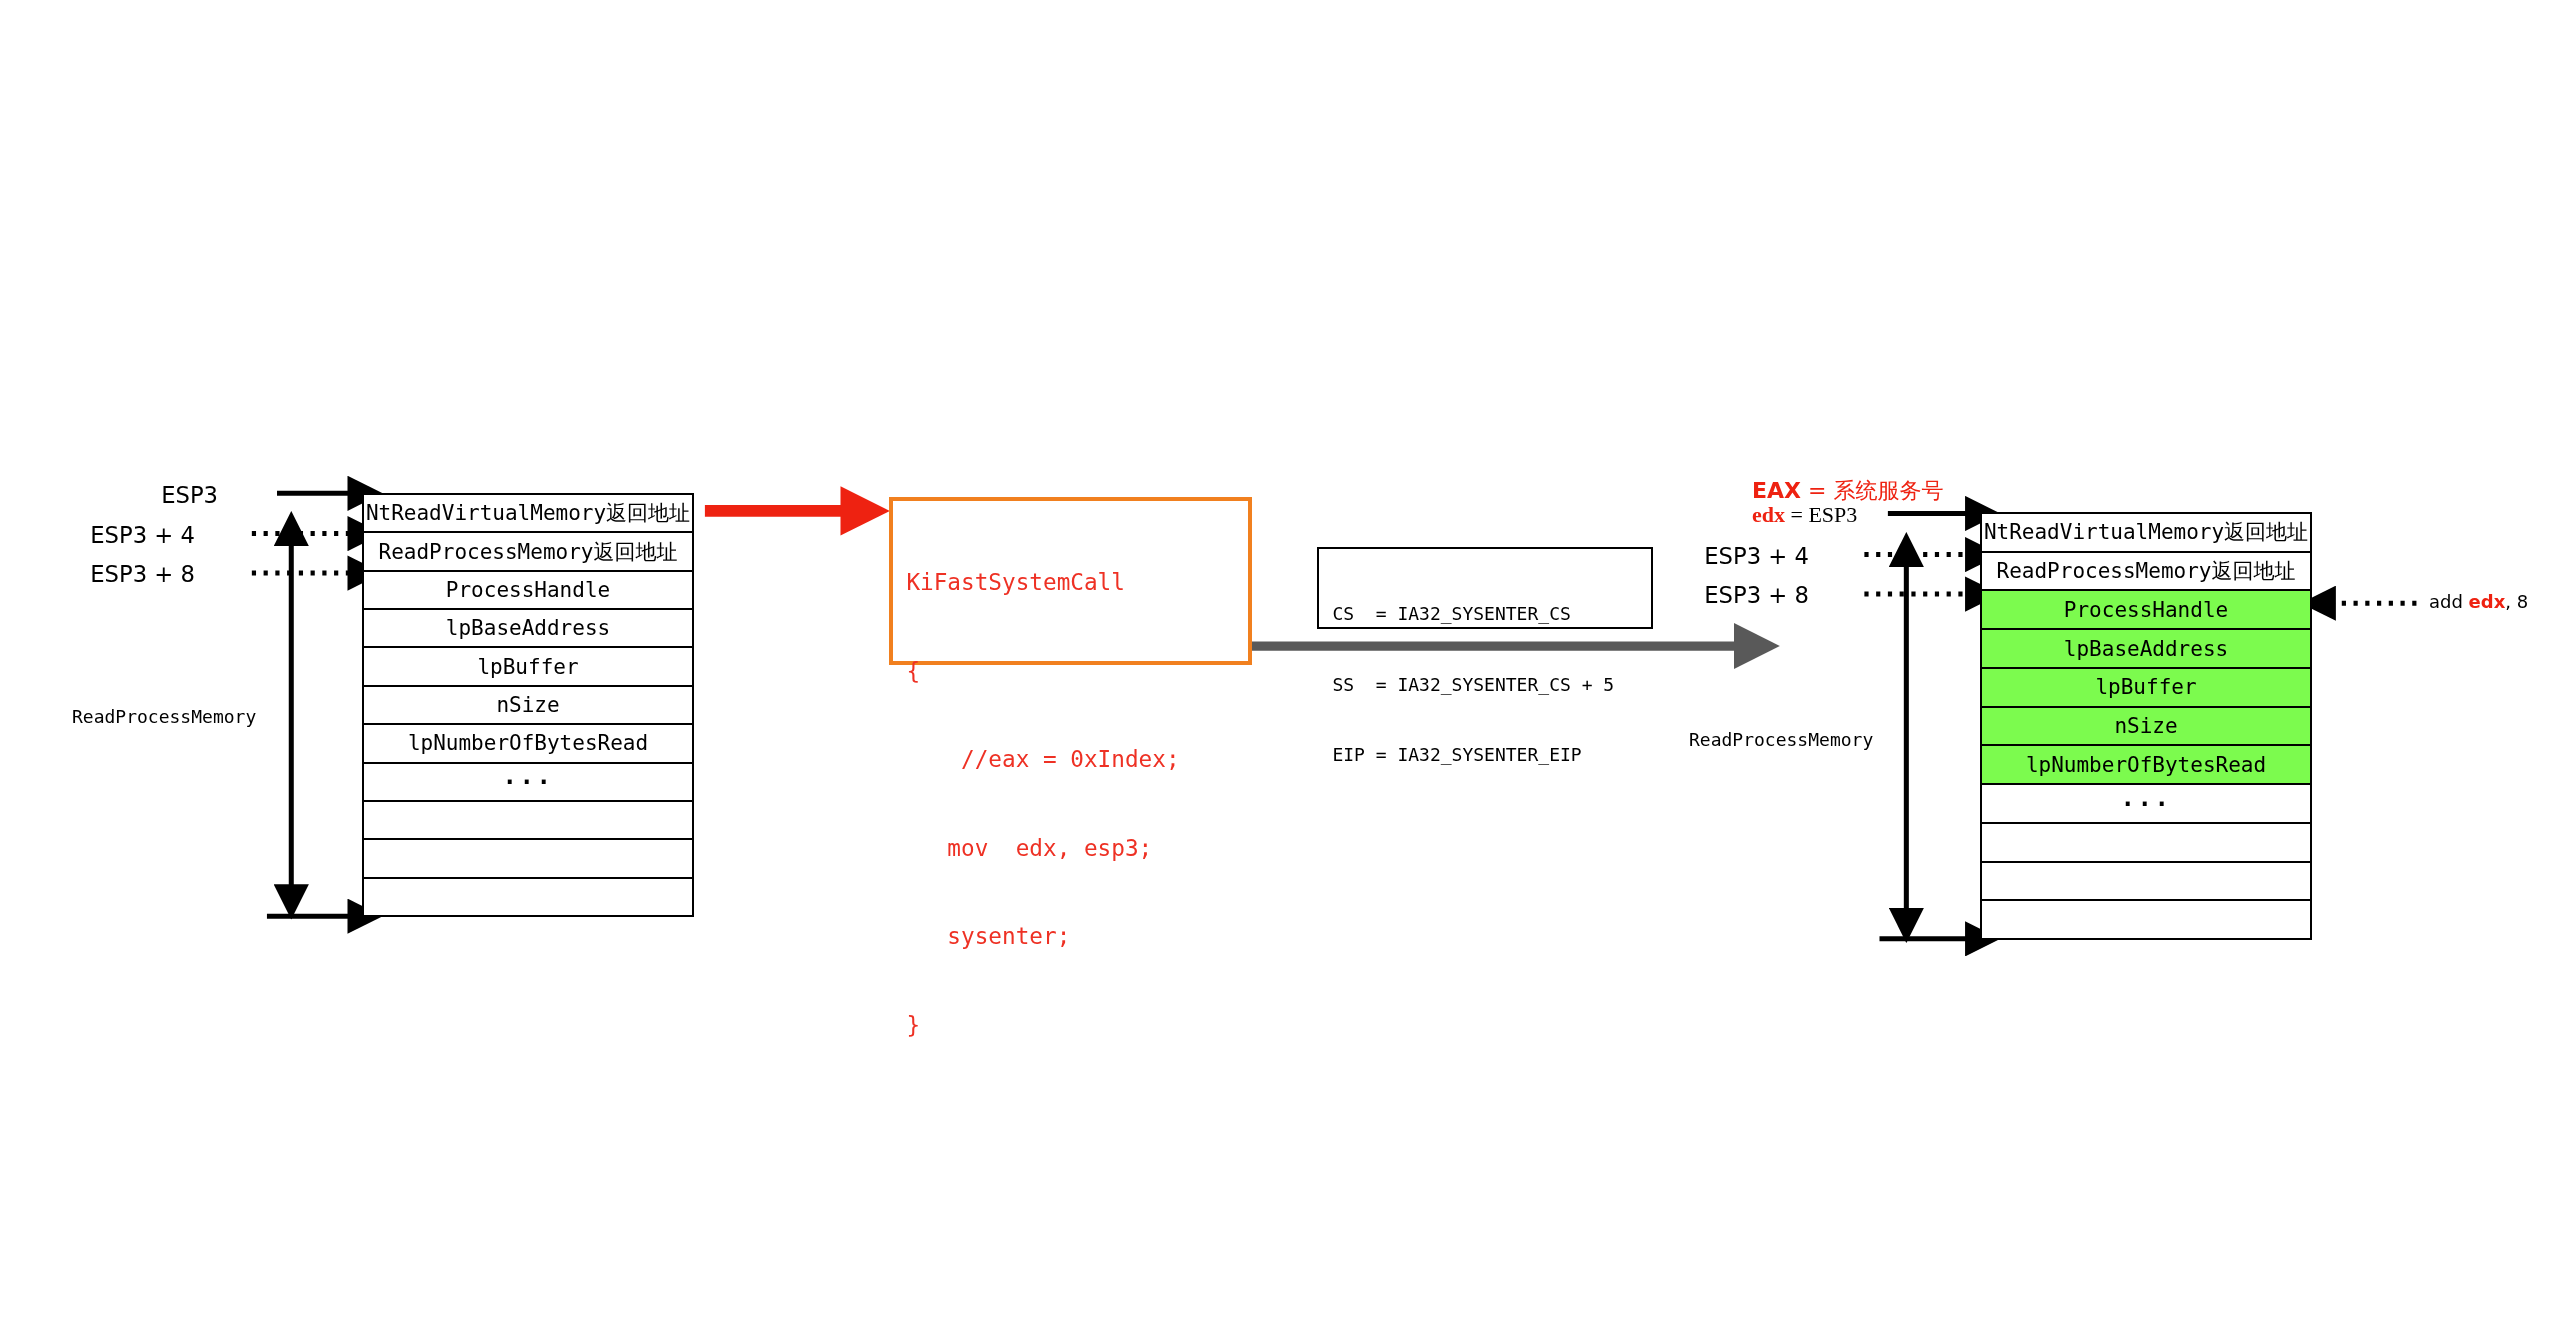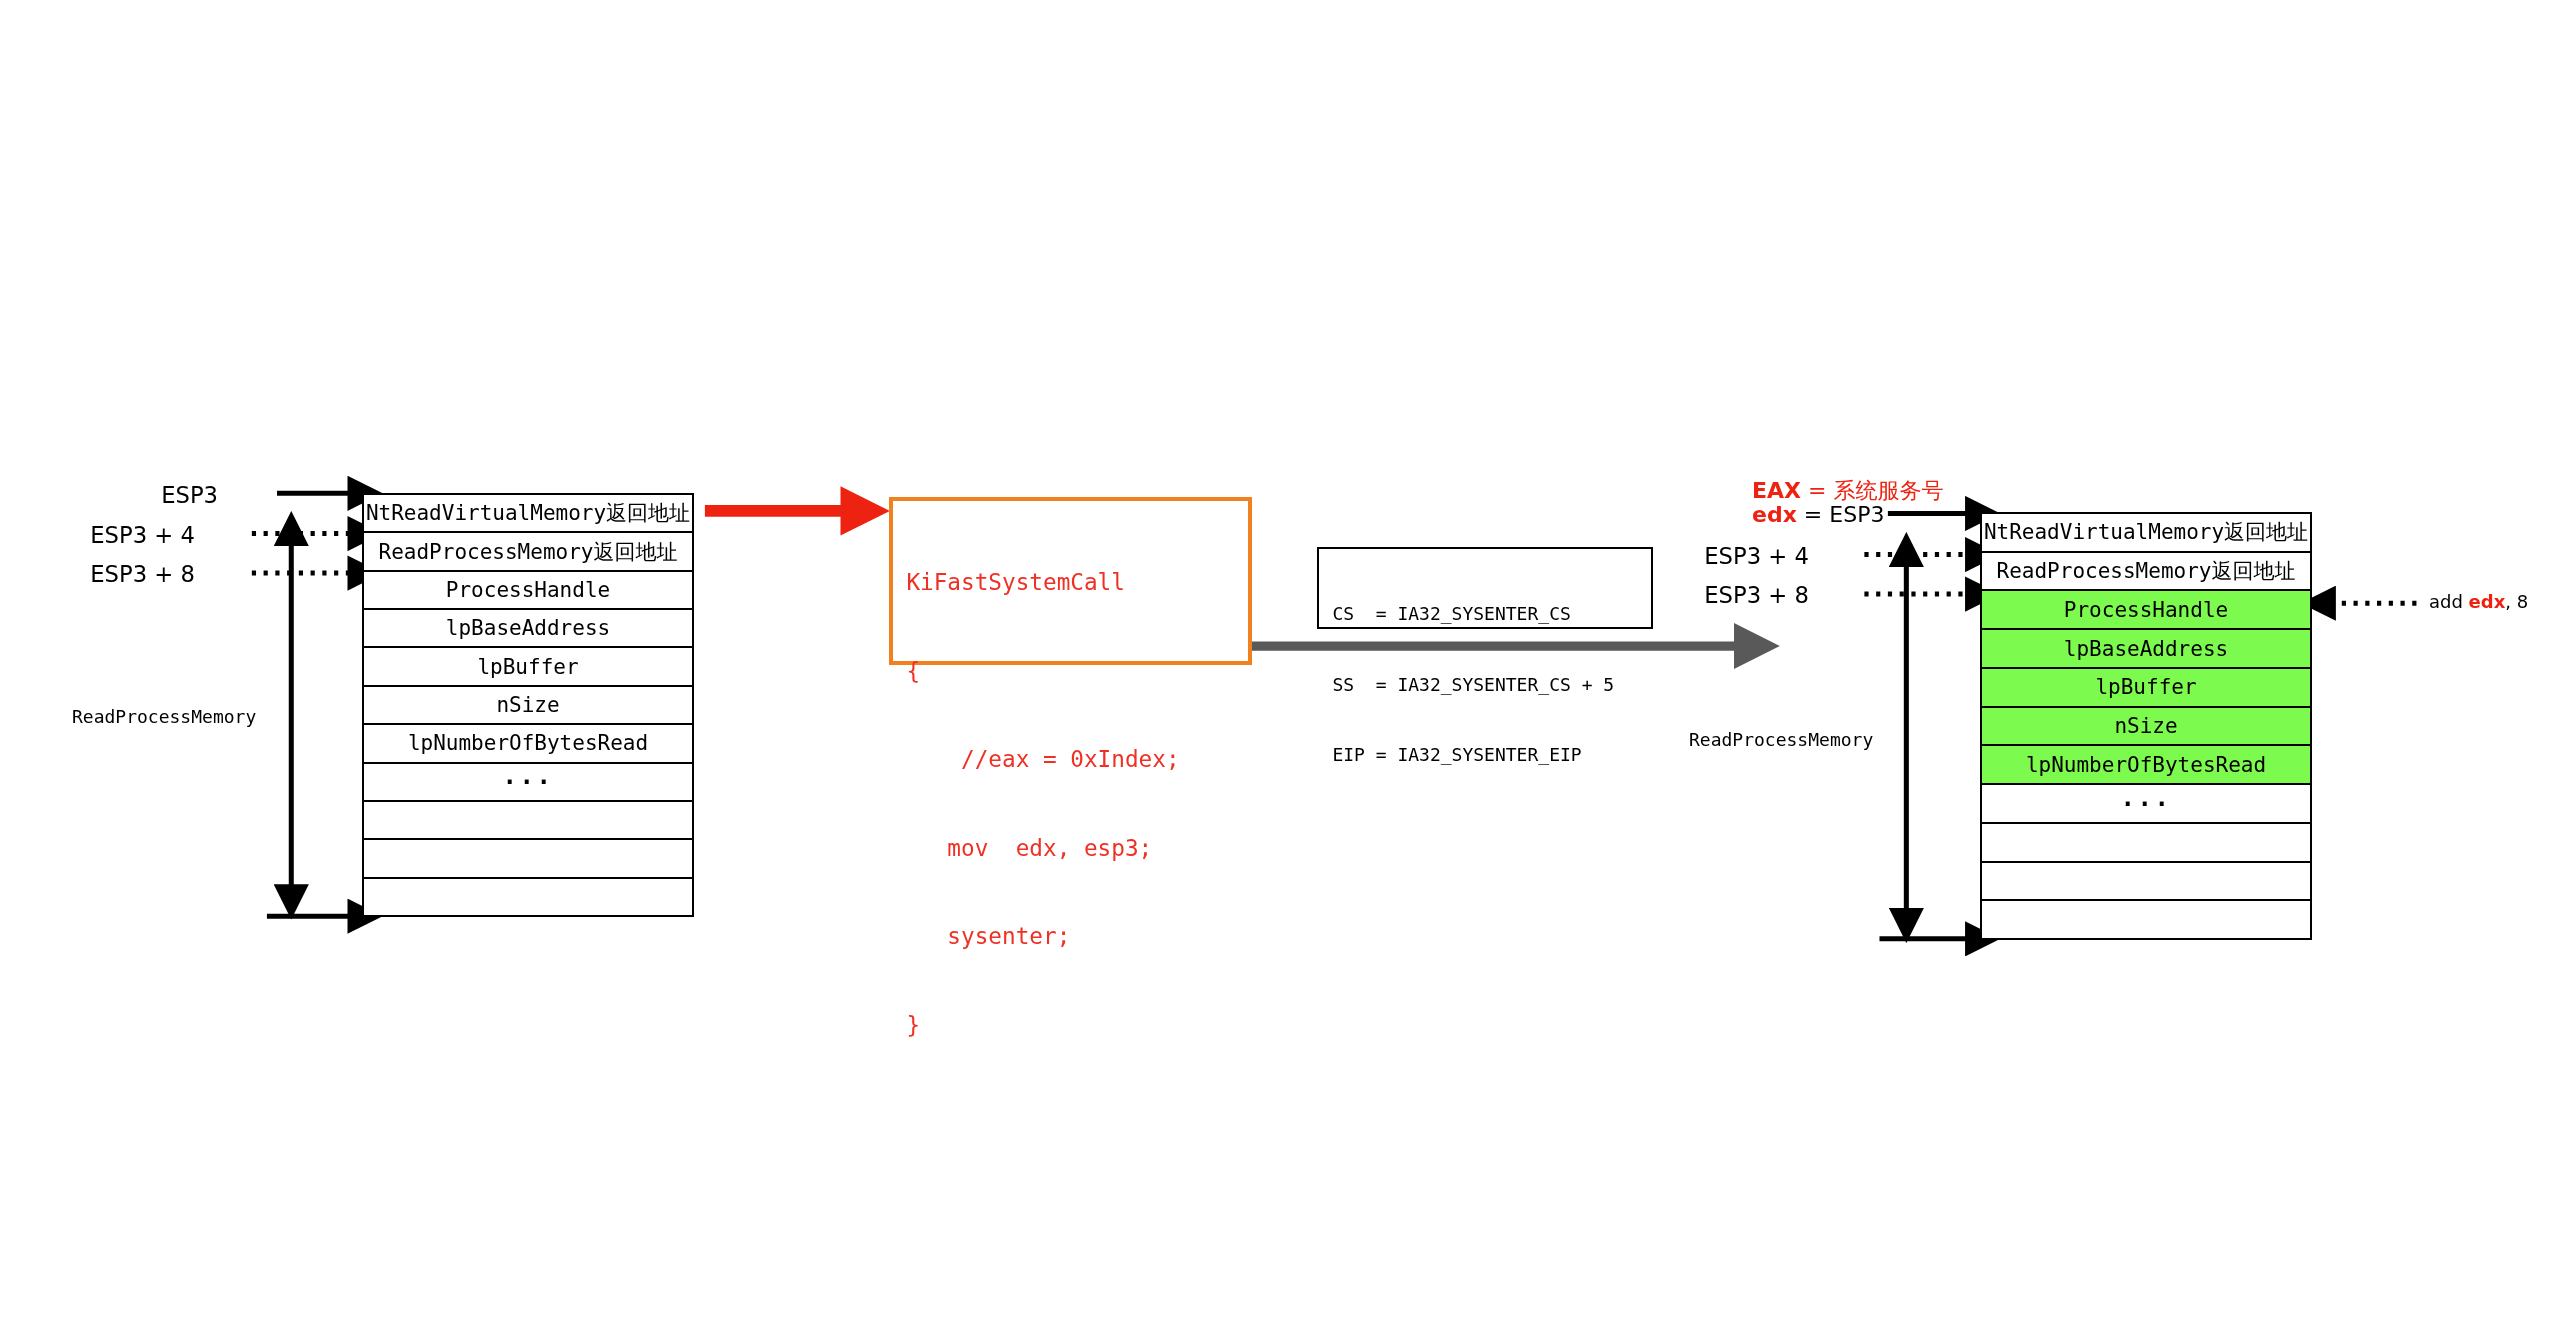--- a/index.html
+++ b/index.html
@@ -239,21 +239,21 @@
   <div class="msrbox" style="left:1317px; top:547px; width:336px; height:82px;">
     <div>CS  = IA32_SYSENTER_CS</div>
     <div>SS  = IA32_SYSENTER_CS + 5</div>
     <div>EIP = IA32_SYSENTER_EIP</div>
   </div>
 
   <div class="reg-line" style="left:1752px; top:480px;text-align:center;">
     <span class="reg-red">EAX</span><span class="reg-redtext"> = </span><span class="reg-redtext">系统服务号</span>
   </div>
 
-  <div class="reg-line" style="left:1752px; top:504px;">
+  <div class="reg-line" style="left:1752px; top:504px;font-family:Liberation Serif, serif;">
     <span class="reg-red">edx</span><span> = </span><span>ESP3</span>
   </div>
 
   <div class="esp-label" style="left:1809px; top:545px; transform:translateX(-100%);">ESP3 + 4</div>
 
   <div class="esp-label" style="left:1809px; top:584px; transform:translateX(-100%);">ESP3 + 8</div>
 
   <div class="brace-label" style="left:1689px; top:731px;">ReadProcessMemory</div>
 
   <div class="stack" style="left:1980px; top:512px; width:332px; height:428px;">

